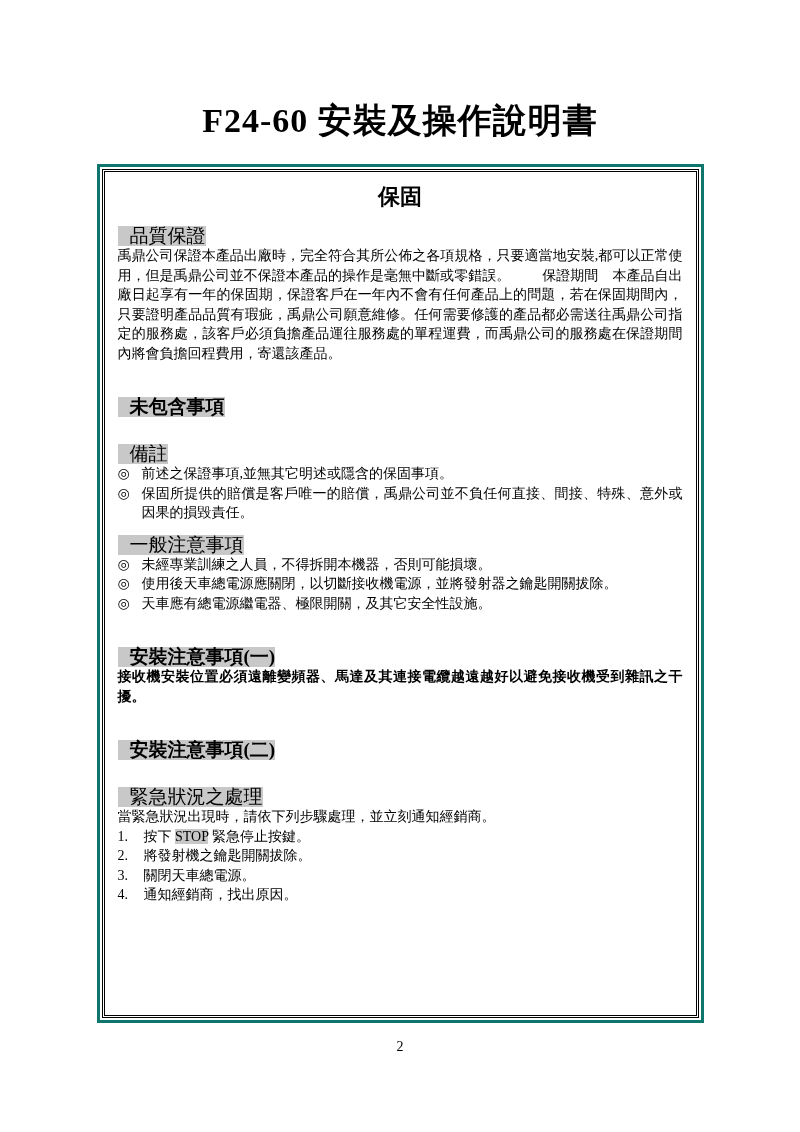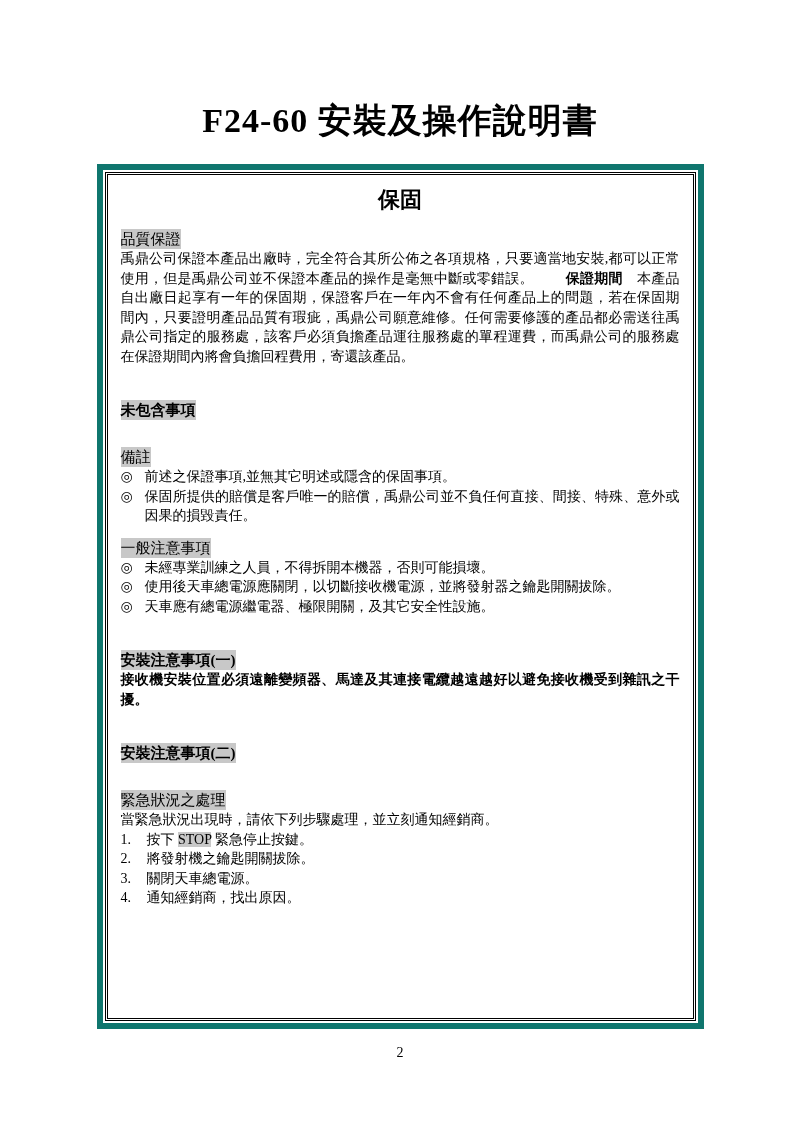--- a/index.html
+++ b/index.html
@@ -17,21 +17,21 @@
   .doc-title {
     margin-top: 98px;
     text-align: center;
     font-size: 34px;
     font-weight: bold;
     letter-spacing: 1px;
   }
   .box-outer {
     width: 607px;
     margin: 20px auto 0 auto;
-    border: 6px solid #0f766e;
+    border: 3px solid #0f766e;
     padding: 2px;
   }
   .box-mid {
     border: 1px solid #000;
     padding: 1px;
   }
   .box-inner {
     border: 1px solid #000;
     padding: 8px 13px 24px 13px;
     min-height: 845px;
@@ -41,35 +41,36 @@
     font-size: 22px;
     margin: 2px 0 14px 0;
   }
   .body-text {
     font-size: 14px;
     line-height: 19.5px;
     text-align: justify;
   }
   .sec-heading {
     display: inline-block;
-    font-size: 15px;
+    font-size: 19px;
     line-height: 20px;
     background: var(--hl);
+    padding-left: 12px;
   }
   .section { margin-top: 0; }
   .gap-lg { margin-top: 34px; font-weight: bold; }
   .gap-md { margin-top: 27px; }
   .big-heading {
     font-size: 19px;
     margin-top: 30px;
     margin-bottom: 0;
     font-weight: normal;
   }
   .gap-after-big { margin-top: 12px; }
-  .bold { font-weight: bold; margin-left: 32px; }
+  .bold { font-weight: normal; margin-left: 32px; }
   .bullet-row {
     display: flex;
     font-size: 14px;
     line-height: 19.5px;
   }
   .bullet-marker {
     width: 24px;
     flex: 0 0 24px;
   }
   .bullet-text { flex: 1; text-align: justify; }

